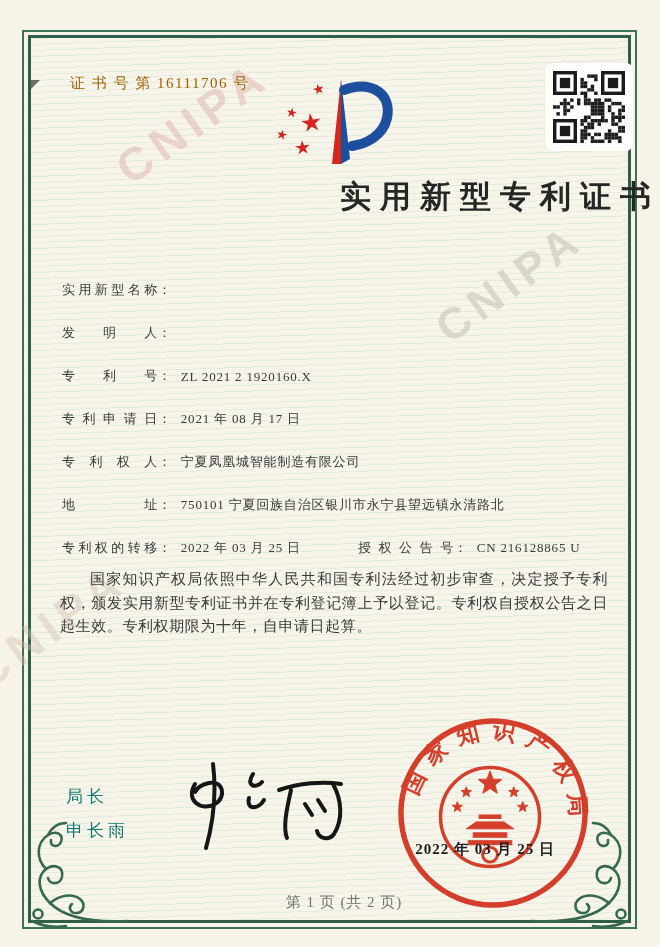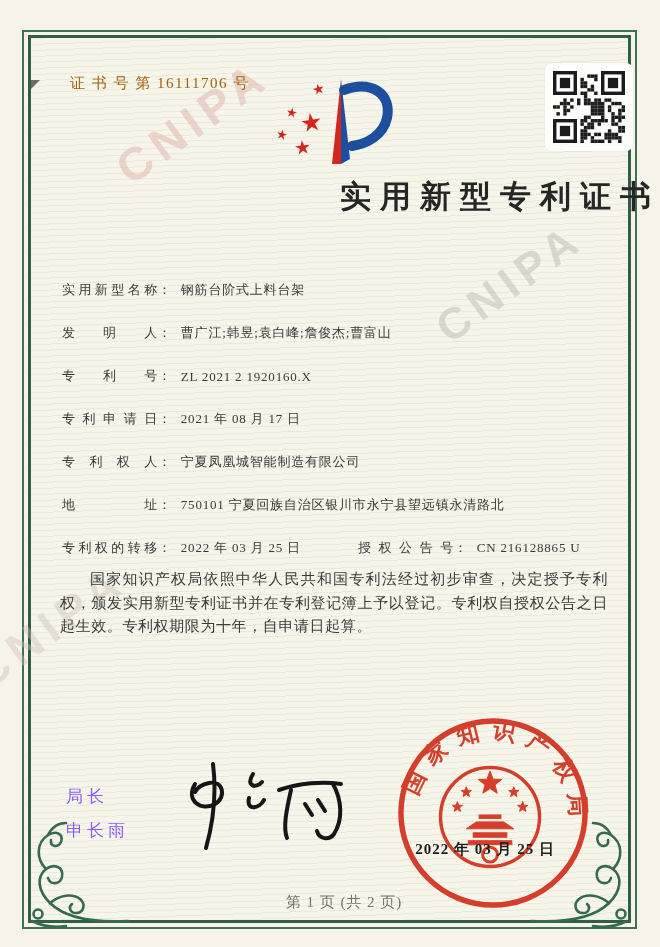--- a/index.html
+++ b/index.html
@@ -46,21 +46,21 @@
   .flabel{display:inline-block;width:96px;text-align:justify;text-align-last:justify;flex:none;}
   .fcolon{flex:none;margin:0 9px 0 0;}
   .fvalue{white-space:nowrap;}
   .grant-left{display:flex;align-items:baseline;width:296px;flex:none;}
   .grant-right{display:flex;align-items:baseline;}
   
   .paras{position:absolute;top:568px;left:60px;right:52px;color:#3a3a3a;}
   .paras p{margin:0 0 1px 0;font-size:15px;line-height:23.5px;text-indent:2em;
     letter-spacing:0.6px;text-align:justify;}
   
-  .signer{position:absolute;left:66px;top:780px;font-size:17px;color:#8b5cf6;
+  .signer{position:absolute;left:66px;top:780px;font-size:17px;color:#0f766e;
     letter-spacing:4px;line-height:34px;}
   .sig-svg{position:absolute;left:175px;top:758px;}
   
   .seal{position:absolute;left:394px;top:714px;width:198px;height:198px;opacity:.92;}
   .seal-date{position:absolute;left:390px;top:840px;width:190px;text-align:center;
     font-size:15px;font-weight:bold;color:#1d1d1d;letter-spacing:1px;z-index:5;}
   
   .footer{position:absolute;top:893px;left:14px;width:100%;text-align:center;
     font-size:15px;color:#737373;letter-spacing:1px;}
   
@@ -228,26 +228,24 @@
     <path d="M20,14 C48,4 68,18 63,42 C59,60 42,68 28,70" fill="none" stroke="#1d4f9e" stroke-width="10" stroke-linecap="round"></path>
   </svg>
 </div>
 
 <div class="title">实用新型专利证书</div>
 
 <div class="fields">
   <div class="frow">
     <span class="flabel">实用新型名称</span>
       <span class="fcolon">：</span>
-    <span class="fvalue">钢筋台阶式上料台架</span>
   </div>
   <div class="frow">
     <span class="flabel">发明人</span>
       <span class="fcolon">：</span>
-    <span class="fvalue">曹广江;韩昱;袁白峰;詹俊杰;曹富山</span>
   </div>
   <div class="frow">
     <span class="flabel">专利号</span>
       <span class="fcolon">：</span>
     <span class="fvalue">ZL 2021 2 1920160.X</span>
   </div>
   <div class="frow">
     <span class="flabel">专利申请日</span>
       <span class="fcolon">：</span>
     <span class="fvalue">2021 年 08 月 17 日</span>

